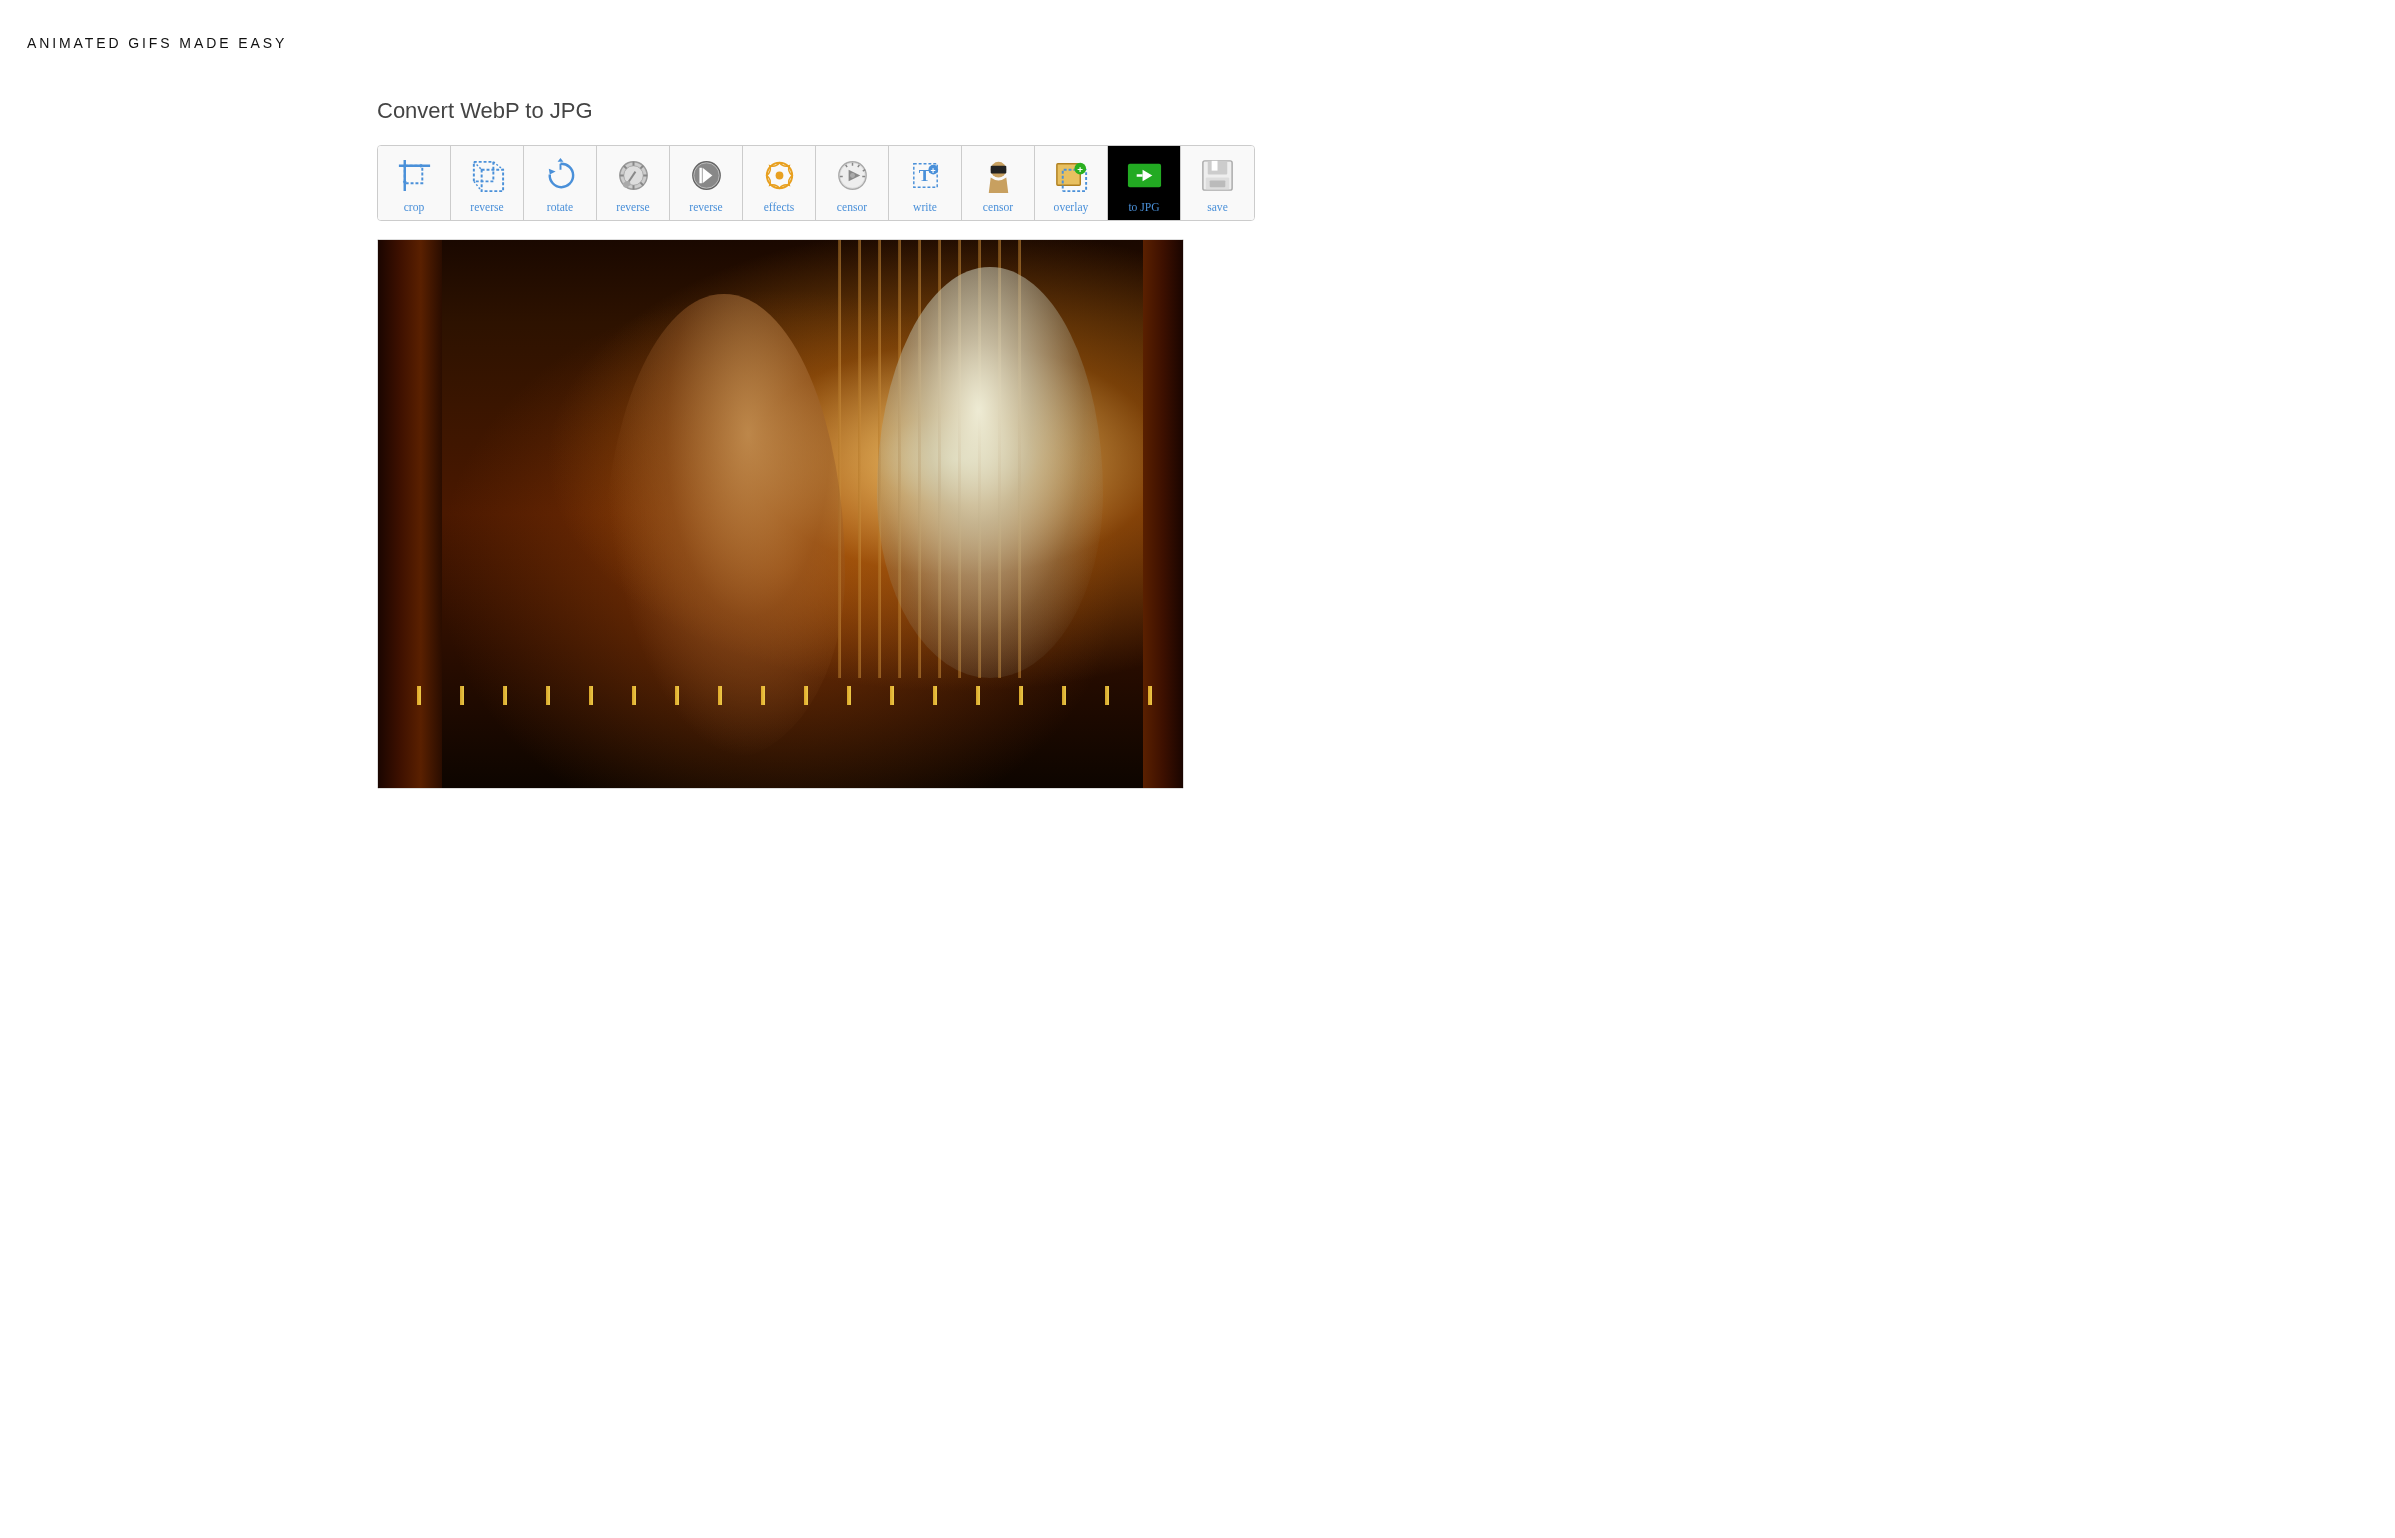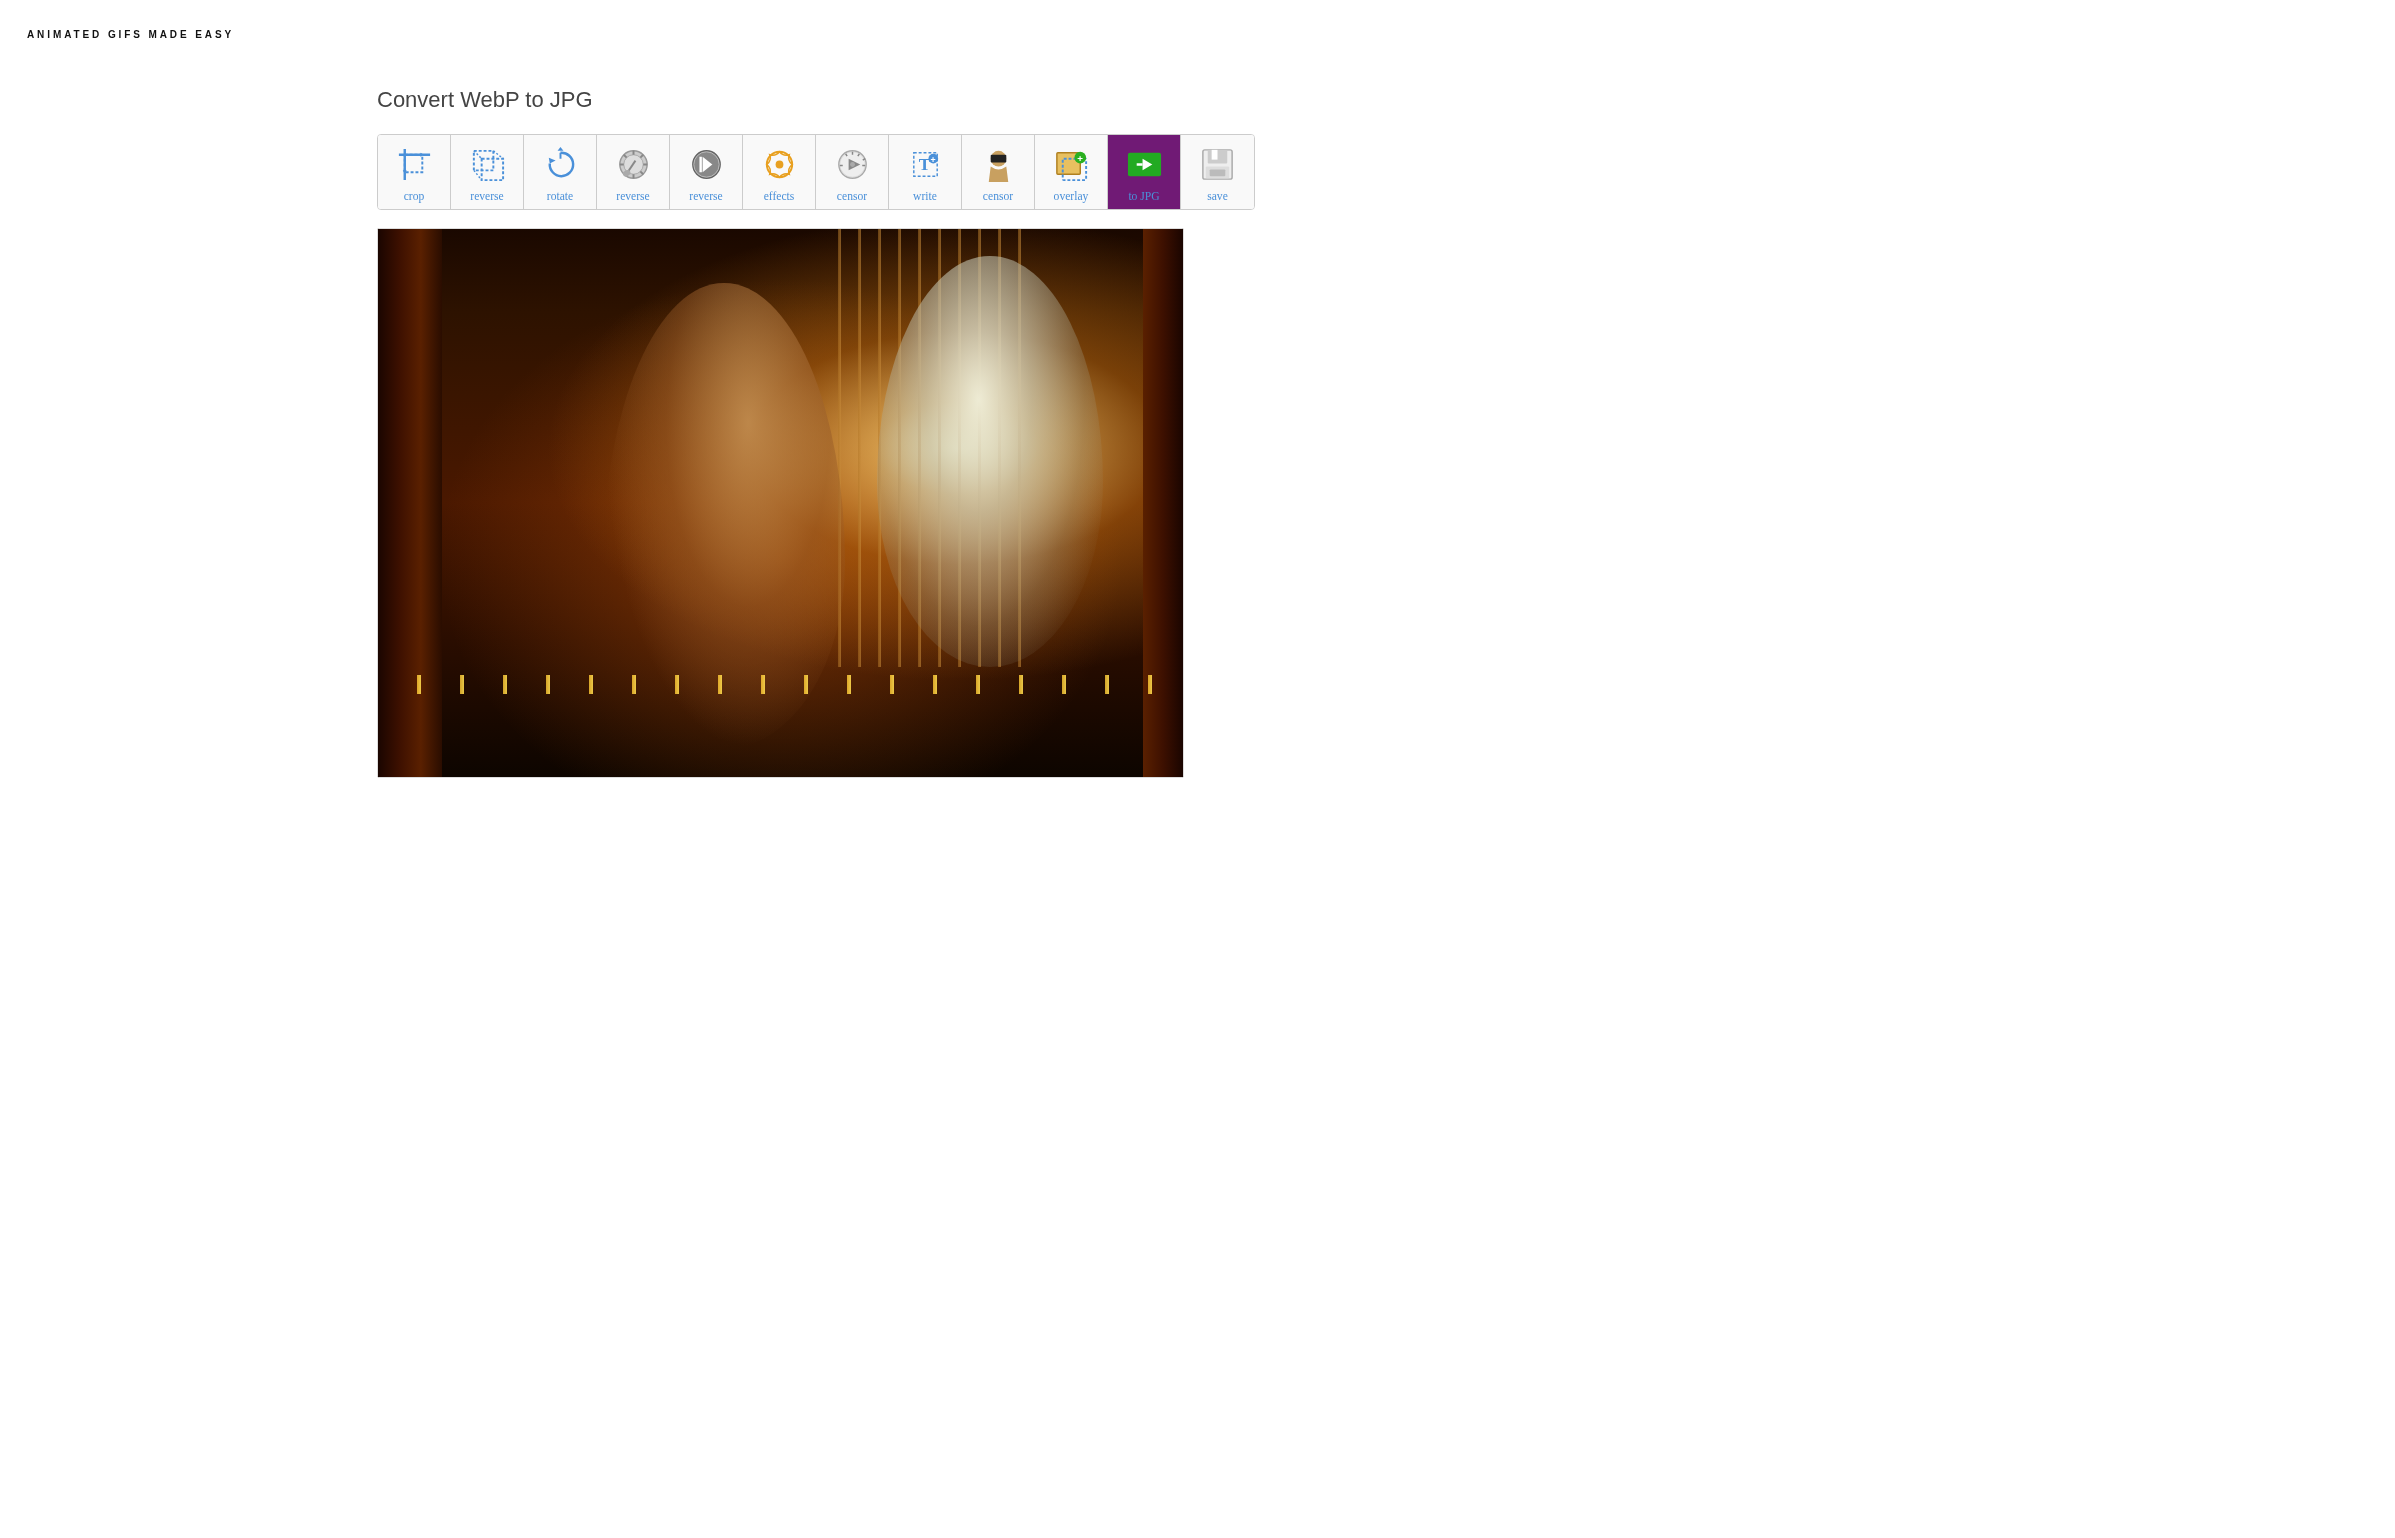--- a/index.html
+++ b/index.html
@@ -13,26 +13,26 @@
       font-size: 37px;
       font-weight: 900;
       letter-spacing: 1.9px;
       font-family: 'Arial Black', sans-serif;
       color: #111;
       text-transform: uppercase;
       line-height: 1;
     }
 
     #logo-sub {
-      font-size: 10px;
-      font-weight: 700;
+      font-size: 14px;
+      font-weight: 400;
       letter-spacing: 2.9px;
       color: #111;
       text-transform: uppercase;
-      margin-top: 12px;
+      margin-top: 18px;
     }
 
     #main-content {
       margin-left: 377px;
       padding: 29px 39px 39px 0;
     }
 
     #page-title {
       font-size: 22px;
       font-weight: 300;
@@ -62,21 +62,21 @@
       background: #f9f9f9;
       text-decoration: none;
       color: #4a90d9;
     }
 
     .tool-item:last-child {
       border-right: none;
     }
 
     .tool-item.active {
-      background: #701a75;
+      background: #000000;
     }
 
     .tool-icon {
       width: 44px;
       height: 44px;
       display: flex;
       align-items: center;
       justify-content: center;
       margin-bottom: 3.9px;
     }

